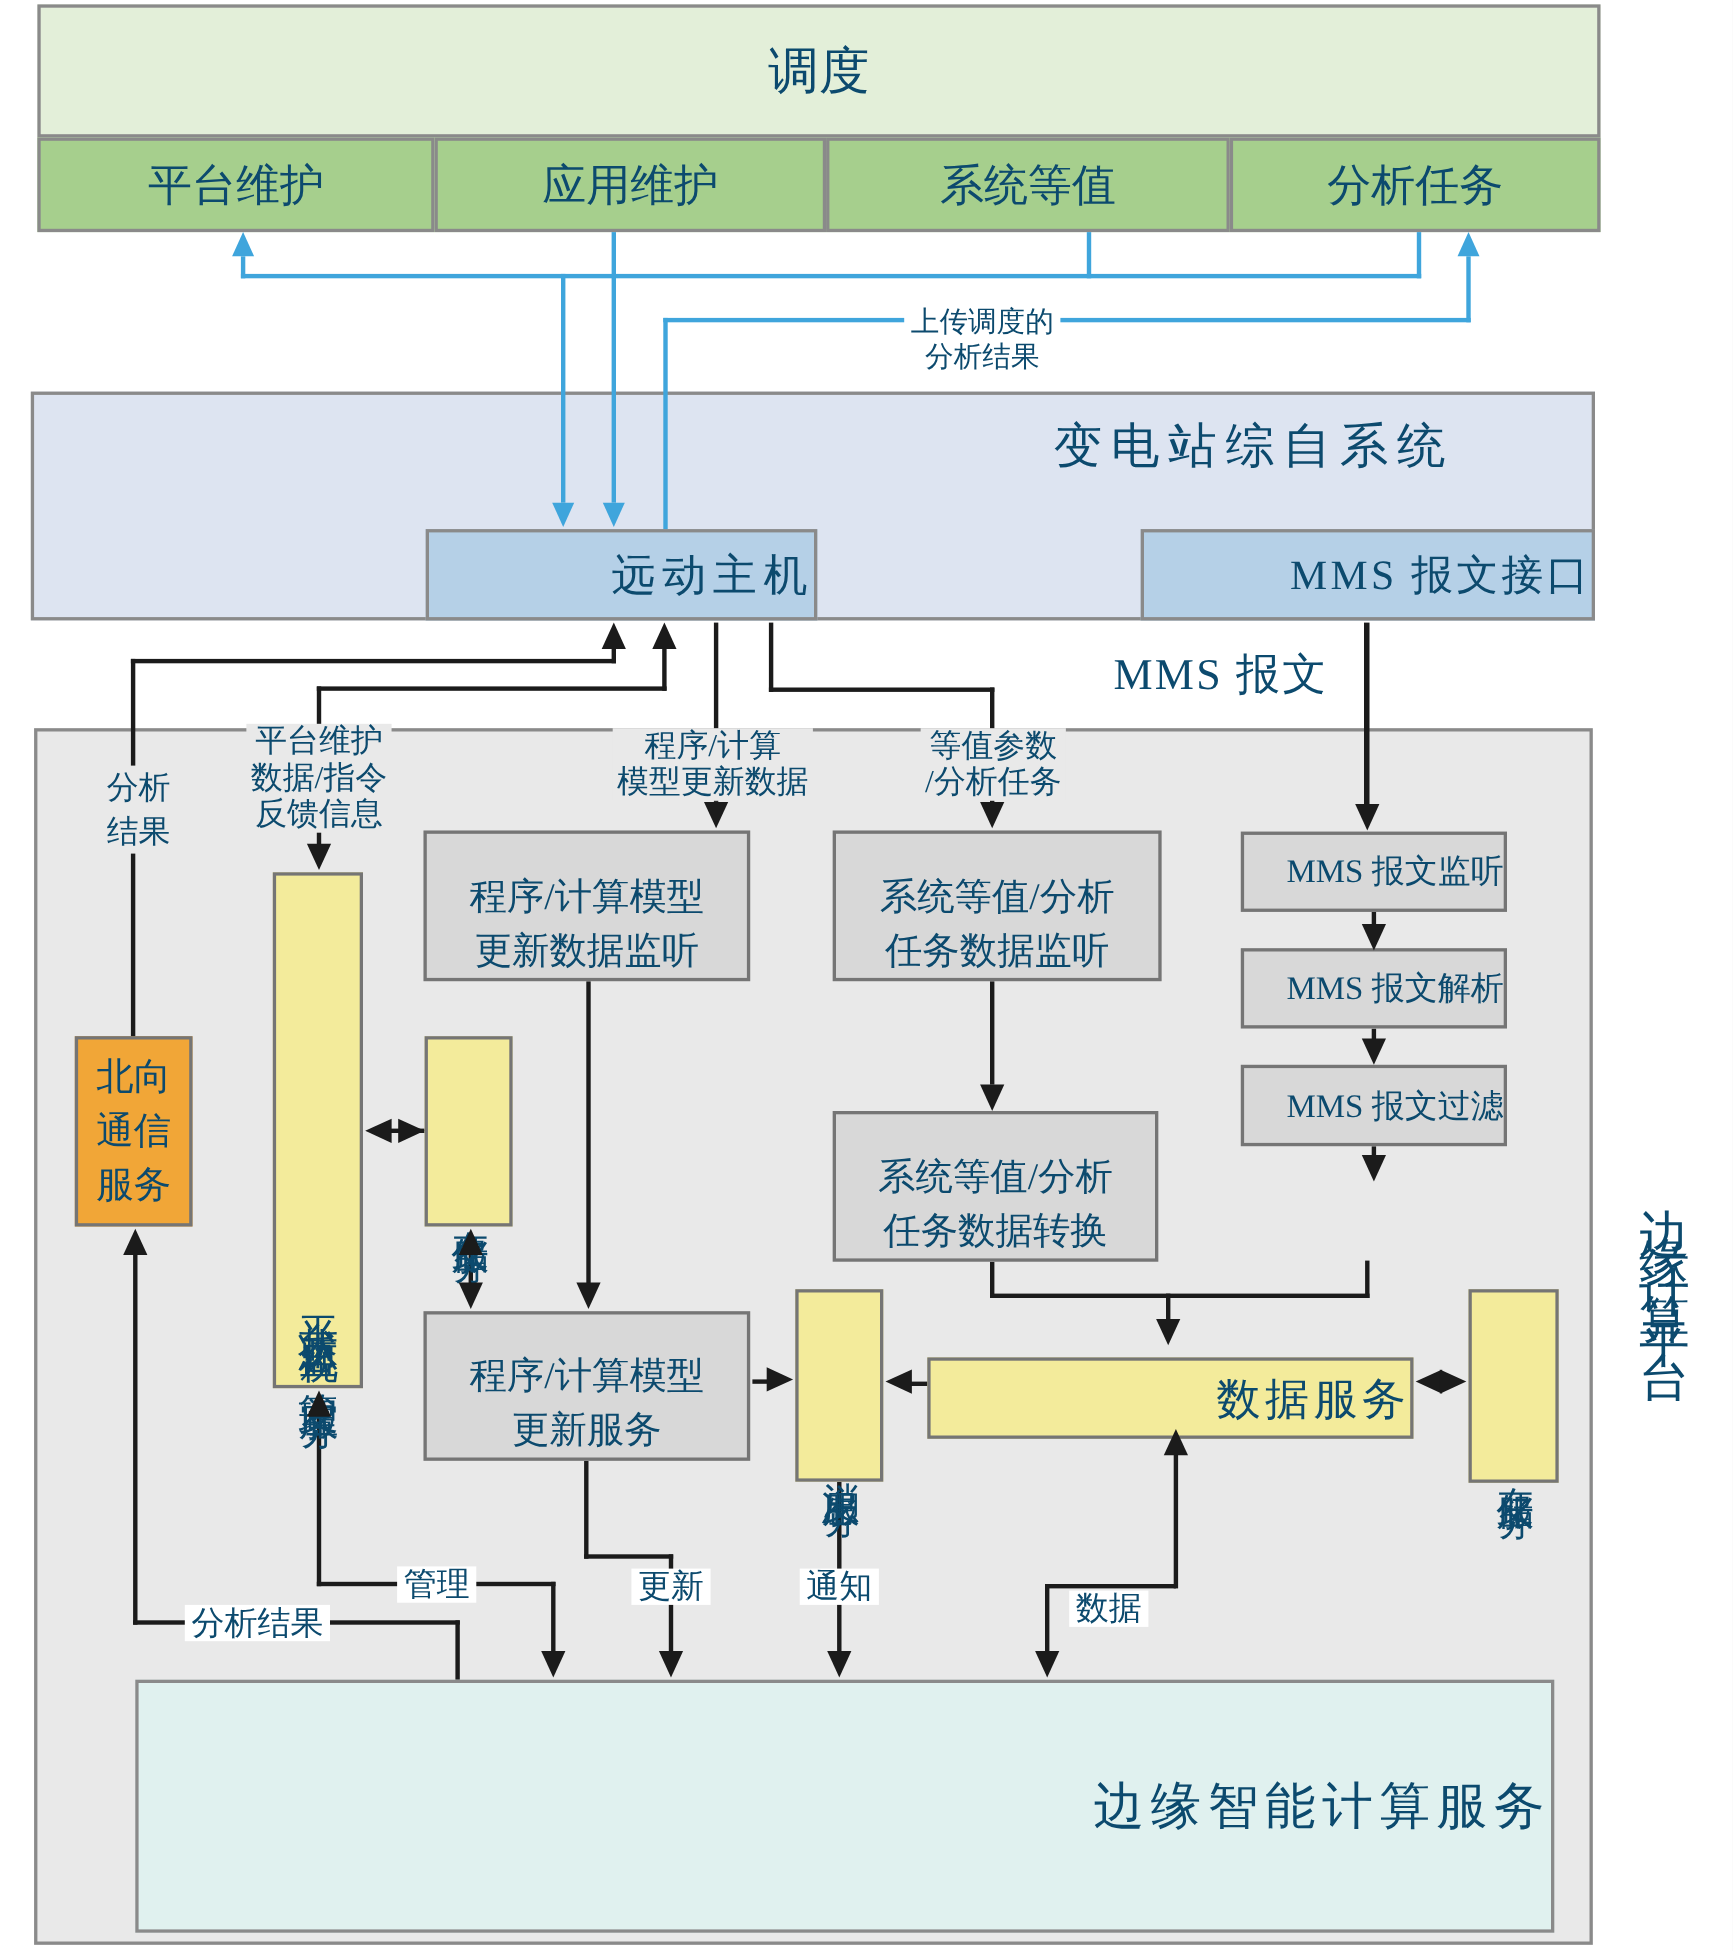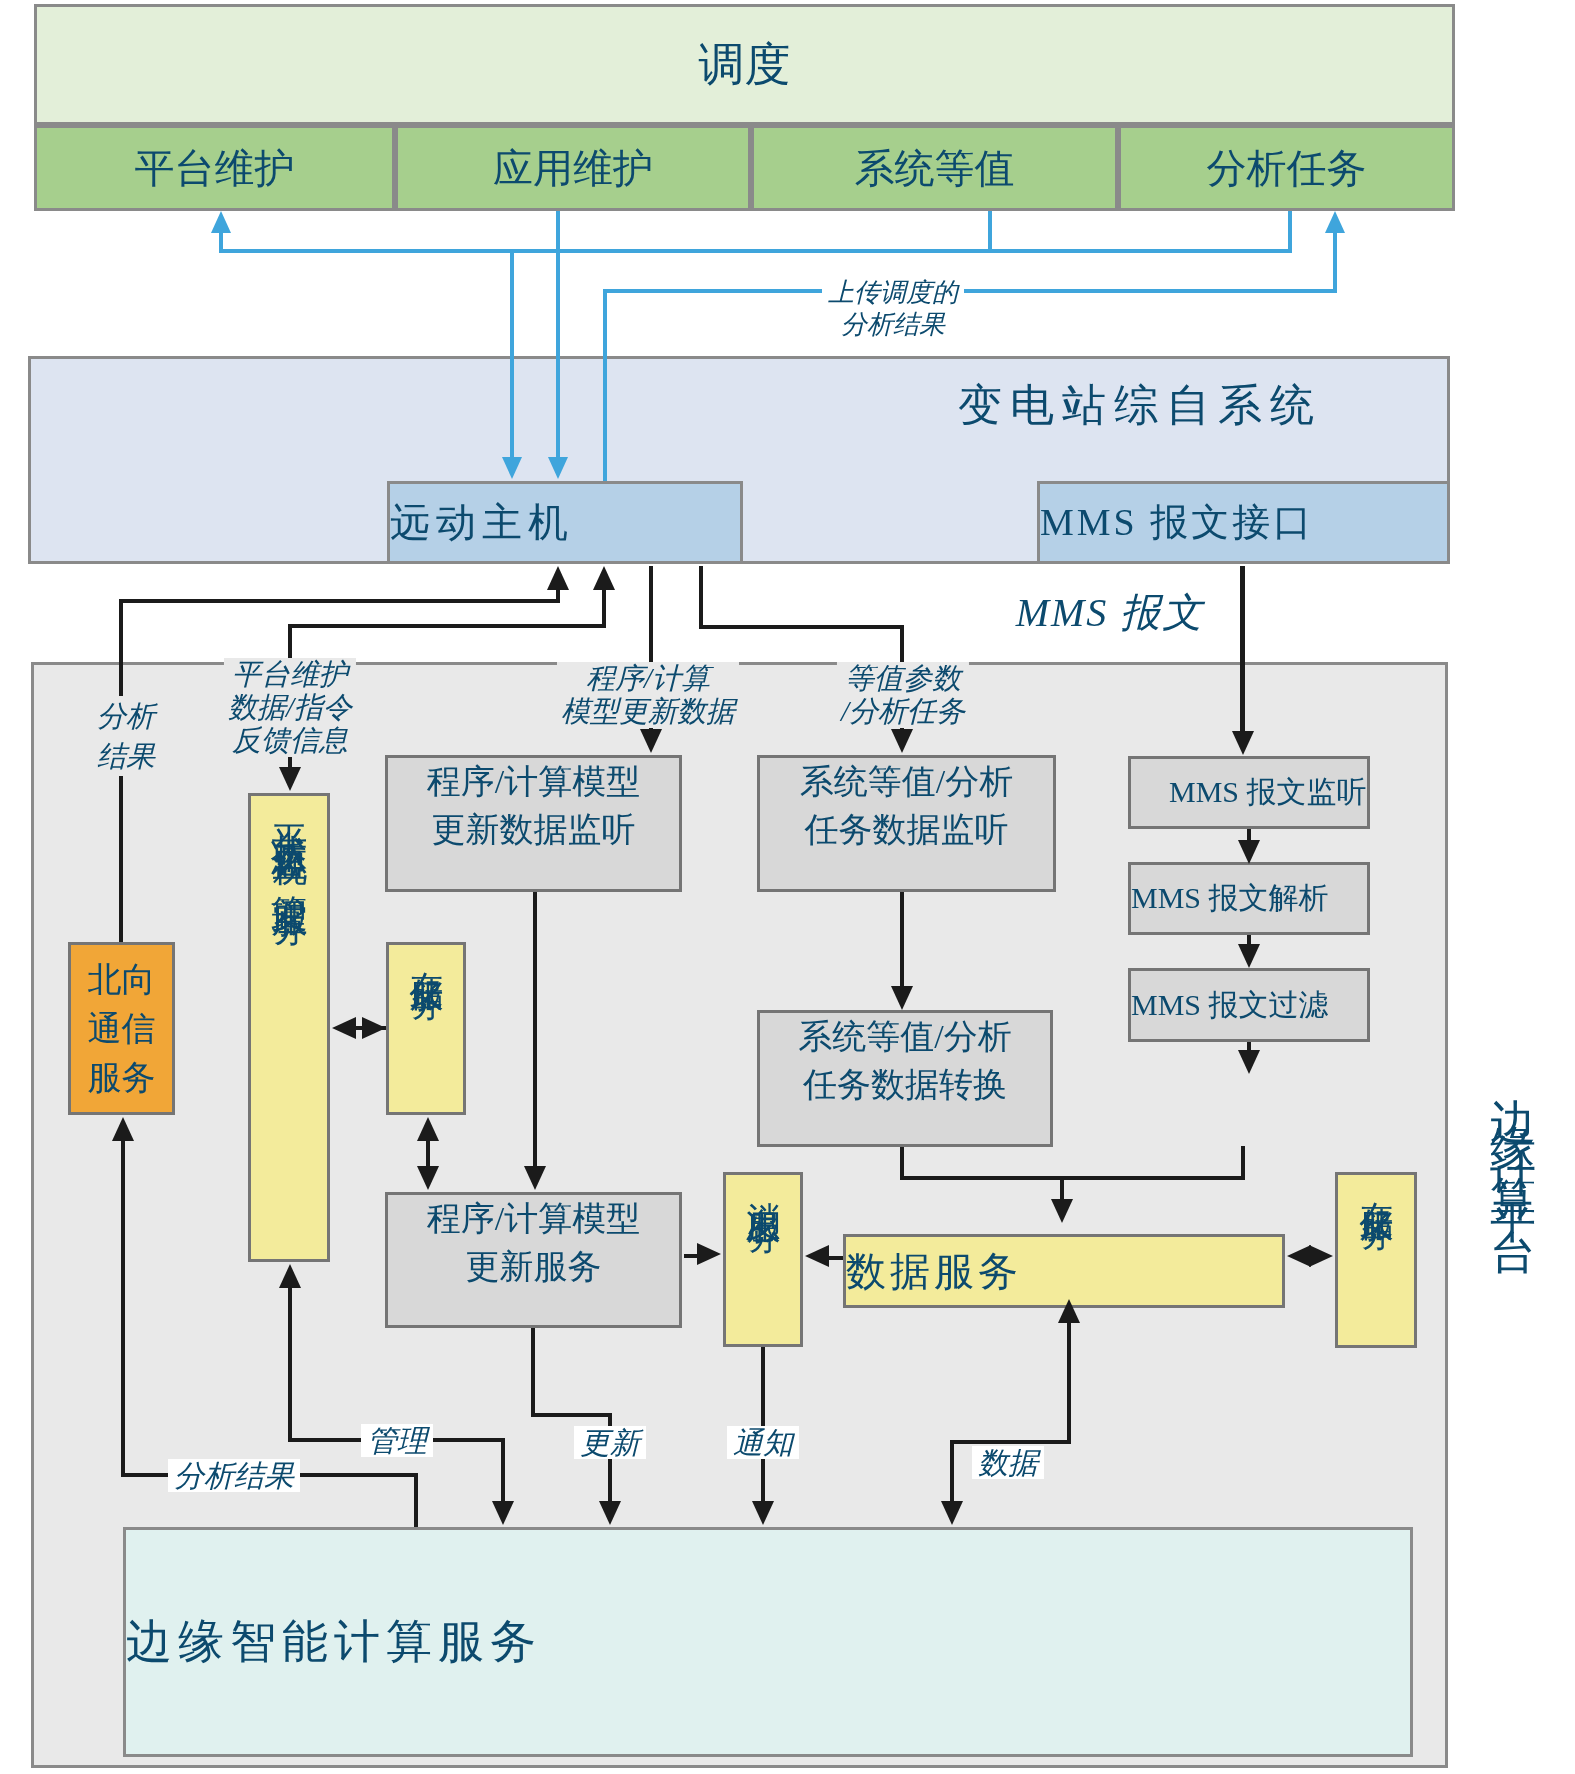--- a/index.html
+++ b/index.html
@@ -8,39 +8,39 @@
     --yellow-bg:#f3eb9b; --orange-bg:#f1a637; --edge-bg:#e0f1ef;
     --blue:#3fa5dc; --black:#1b1b1b; --border:#8a8a8a; --mborder:#757575;
   }
   html,body{margin:0;padding:0;background:#ffffff;}
   .canvas{position:relative;width:1575px;height:1774px;background:#ffffff;overflow:hidden;
           font-family:"Liberation Serif","DejaVu Serif",serif;color:#0c4a6e;}
   .abs{position:absolute;box-sizing:border-box;}
   
   .panel{border:3px solid var(--border);z-index:0;}
   
-  .box{border:3px solid var(--mborder);z-index:3;display:flex;align-items:center;justify-content:flex-start;
+  .box{border:3px solid var(--mborder);z-index:3;display:flex;align-items:center;justify-content:flex-end;
        text-align:center;}
   .box2{flex-direction:column;line-height:1.42;font-size:34px;}
   .vtext{writing-mode:vertical-rl;text-orientation:upright;}
   
   .lh{position:absolute;height:4px;background:var(--black);z-index:2;}
   .lv{position:absolute;width:4px;background:var(--black);z-index:2;}
   .blu{background:var(--blue);}
   
   .ah{position:absolute;width:0;height:0;z-index:4;}
   .ah-up{border-left:11px solid transparent;border-right:11px solid transparent;border-bottom:24px solid var(--black);}
   .ah-down{border-left:11px solid transparent;border-right:11px solid transparent;border-top:24px solid var(--black);}
   .ah-left{border-top:11px solid transparent;border-bottom:11px solid transparent;border-right:24px solid var(--black);}
   .ah-right{border-top:11px solid transparent;border-bottom:11px solid transparent;border-left:24px solid var(--black);}
   .bah-up{border-left:10px solid transparent;border-right:10px solid transparent;border-bottom:22px solid var(--blue);}
   .bah-down{border-left:10px solid transparent;border-right:10px solid transparent;border-top:22px solid var(--blue);}
   
   .clabel{position:absolute;z-index:5;text-align:center;font-size:29px;line-height:33px;
-          transform:translateX(-50%);white-space:nowrap;font-style:italic;}
+          transform:translateX(-50%);white-space:nowrap;}
   .onwhite{background:#ffffff;padding:0 6px;}
   .ongray{background:var(--container-bg);padding:0 4px;}
 </style>
 </head>
 <body>
 
 <div class="canvas">
 
   <div class="abs panel" style="left:34px;top:4px;width:1421px;height:121px;background:var(--dispatch-bg);
               display:flex;align-items:center;justify-content:center;">

